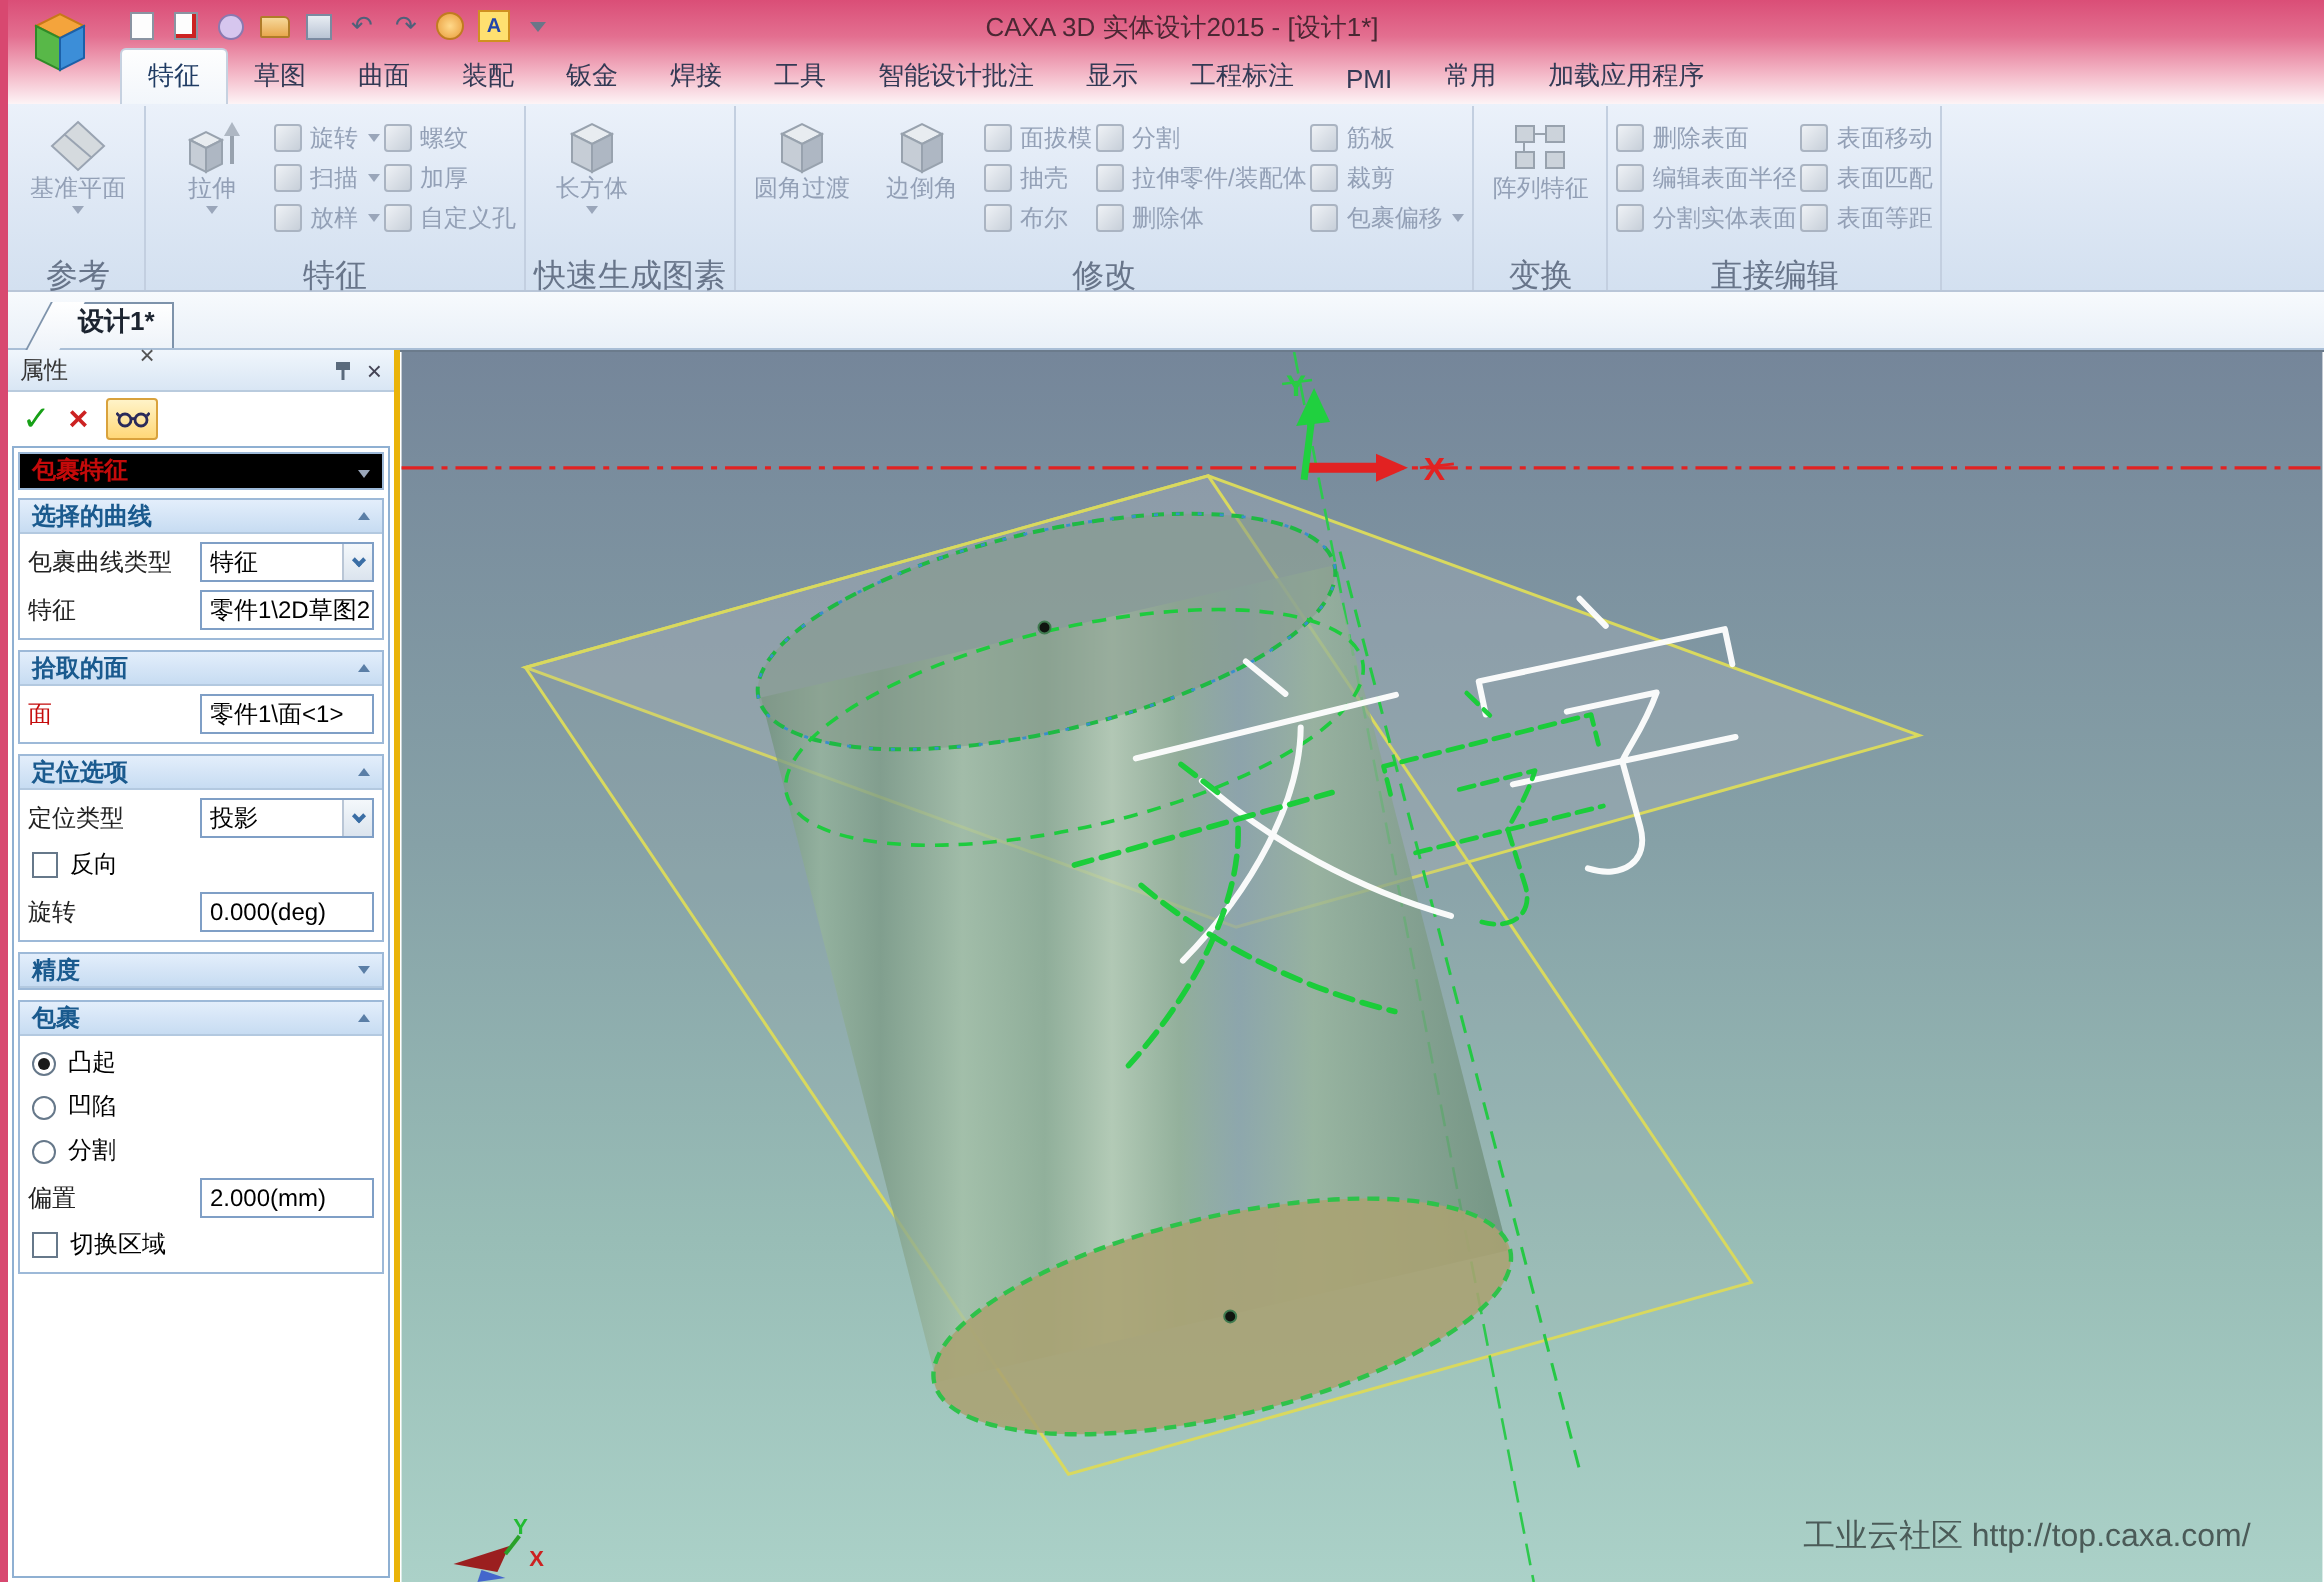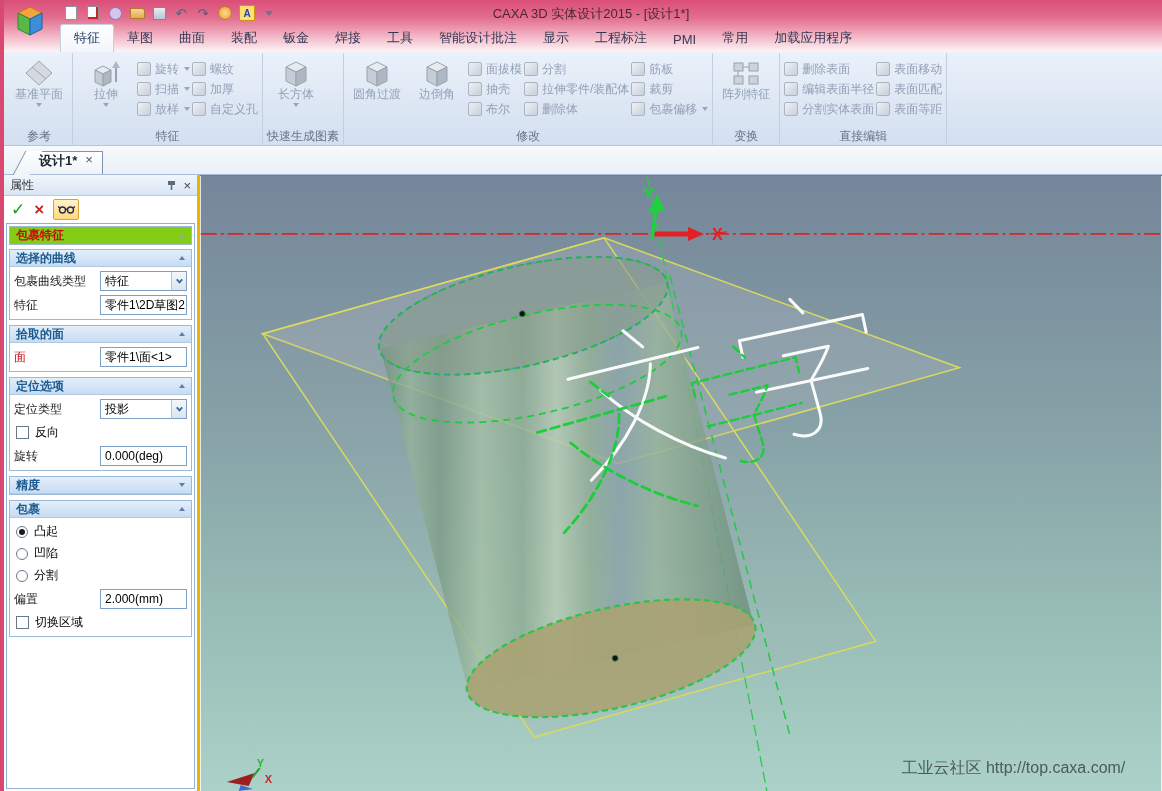--- a/index.html
+++ b/index.html
@@ -23,49 +23,49 @@
   .qi-texttool { width:16px; height:16px; background:#ffe070; border:1px solid #d09020; font-size:10px; font-weight:bold; color:#2244aa; display:flex; align-items:center; justify-content:center; }
   .qi-more { width:0; height:0; border-left:4px solid transparent; border-right:4px solid transparent; border-top:5px solid #6a7688; }
   .tabrow { display:flex; align-items:flex-end; height:26px; padding-left:56px; }
   .tab { padding:4px 13px 5px; font-size:13px; color:#333a55; white-space:nowrap; cursor:default; }
   .tab.active { background:linear-gradient(#fefefe,#f2f6fb); border:1px solid #c6d1e0; border-bottom:none; border-radius:3px 3px 0 0; color:#1f3b63; }
 
   
   .ribbon { height:94px; background:linear-gradient(#ebf1fa,#dde7f4 55%,#d3e0f0); border-bottom:1px solid #b9c6d8; display:flex; padding:1px 2px 0; flex:none; }
   .group { display:flex; flex-direction:column; border-right:1px solid #c3cfe0; padding:0 4px; }
   .gc { flex:1; display:flex; align-items:flex-start; gap:2px; padding-top:3px; }
-  .glabel { height:17px; font-size:12px; color:#68758a; text-align:center; padding-bottom:6px; }
+  .glabel { height:17px; font-size:16px; color:#68758a; text-align:center; padding-bottom:6px; }
   .bigbtn { width:58px; display:flex; flex-direction:column; align-items:center; color:#93a0b6; font-size:12px; padding-top:2px; }
   .bigbtn .blabel { line-height:13px; text-align:center; white-space:nowrap; }
   .dd { width:0; height:0; border-left:3px solid transparent; border-right:3px solid transparent; border-top:4px solid #9aa6ba; margin-top:2px; }
   .smallcol { display:flex; flex-direction:column; gap:4px; padding-top:5px; }
   .smallitem { display:flex; align-items:center; gap:4px; font-size:12px; color:#93a0b6; height:16px; white-space:nowrap; }
   .sicon { width:14px; height:14px; flex:none; border:1px solid #aab4c2; background:linear-gradient(135deg,#eff2f6,#c7cfd9); border-radius:2px; }
   .sdd { width:0; height:0; border-left:3px solid transparent; border-right:3px solid transparent; border-top:4px solid #9aa6ba; margin-left:1px; }
 
   
   .docrow { height:29px; background:linear-gradient(#f7fafd,#e9f0f8); border-bottom:1px solid #a9bed6; display:flex; align-items:flex-end; padding-left:10px; flex:none; }
-  .doctab { position:relative; height:23px; display:flex; align-items:flex-start; background:linear-gradient(#ffffff,#eef3f9); border:1px solid #7e93ab; border-bottom:none; padding:0 9px 0 10px; font-weight:bold; font-size:13px; color:#1c2430; margin-left:14px; }
+  .doctab { position:relative; height:23px; display:flex; align-items:flex-end; background:linear-gradient(#ffffff,#eef3f9); border:1px solid #7e93ab; border-bottom:none; padding:0 9px 0 10px; font-weight:bold; font-size:13px; color:#1c2430; margin-left:14px;flex-direction:column; }
   .doctab::before { content:''; position:absolute; left:-10px; bottom:-1px; width:16px; height:24px; background:linear-gradient(#ffffff,#eef3f9); border-left:1px solid #7e93ab; transform:skewX(-28deg); z-index:0; }
   .doctab * { position:relative; z-index:1; }
   .doctab .close { margin-left:8px; font-weight:normal; font-size:13px; color:#555; }
 
   
   .main { flex:1; display:flex; height:616px; }
   .props { width:196px; background:#fff; border-right:3px solid #eab308; display:flex; flex-direction:column; font-size:12px; flex:none; }
   .props-header { height:21px; background:linear-gradient(#f0f6fc,#d9e6f4); border-bottom:1px solid #b9cbde; display:flex; align-items:center; padding:0 6px; color:#333; flex:none; }
   .props-header .hicons { margin-left:auto; display:flex; gap:7px; align-items:center; }
   .pin-i { width:9px; height:11px; }
   .hclose { color:#445; font-size:13px; line-height:11px; }
   .actions { height:27px; display:flex; align-items:center; gap:9px; padding:0 7px; flex:none; }
   .ok { color:#17a017; font-size:17px; font-weight:bold; }
   .no { color:#cc2222; font-size:17px; font-weight:bold; }
   .eye-btn { width:26px; height:21px; background:linear-gradient(#fff3c8,#ffd878); border:1px solid #d9a23c; border-radius:2px; display:flex; align-items:center; justify-content:center; }
   .panel-frame { flex:1; border:1px solid #8fb0d2; margin:0 2px 2px; padding:2px; background:#fff; overflow:hidden; }
-  .featbar { border:1px solid #9db9d8; height:19px; display:flex; align-items:center; padding:0 6px; color:#c40a0a; font-weight:bold; margin-bottom:4px; background:#84cc16; }
+  .featbar { border:1px solid #9db9d8; height:19px; display:flex; align-items:center; padding:0 6px; color:#c40a0a; font-weight:bold; margin-bottom:4px; background:#000000; }
   .featbar .dd, .sechead .arr { margin-left:auto; }
   .secbox { border:1px solid #9db9d8; margin-bottom:5px; background:#fff; }
   .sechead { height:17px; background:linear-gradient(#e3eefb,#c7dcf2); border-bottom:1px solid #b3c9e0; display:flex; align-items:center; padding:0 6px; font-weight:bold; color:#1a5a8e; }
   .arr-up { width:0; height:0; border-left:3px solid transparent; border-right:3px solid transparent; border-bottom:4px solid #5a7ea6; }
   .arr-dn { width:0; height:0; border-left:3px solid transparent; border-right:3px solid transparent; border-top:4px solid #5a7ea6; }
   .prow { display:flex; align-items:center; margin:4px 4px; }
   .plabel { width:86px; color:#222; flex:none; }
   .plabel.red { color:#c40a0a; }
   .pfield { flex:1; border:1px solid #7f9fc6; height:20px; display:flex; align-items:center; padding:0 0 0 4px; background:#fff; overflow:hidden; white-space:nowrap; }
   .chev { margin-left:auto; width:15px; height:18px; background:linear-gradient(#f4f8fb,#dbe4ee); border-left:1px solid #b9c6d6; display:flex; align-items:center; justify-content:center; flex:none; }

